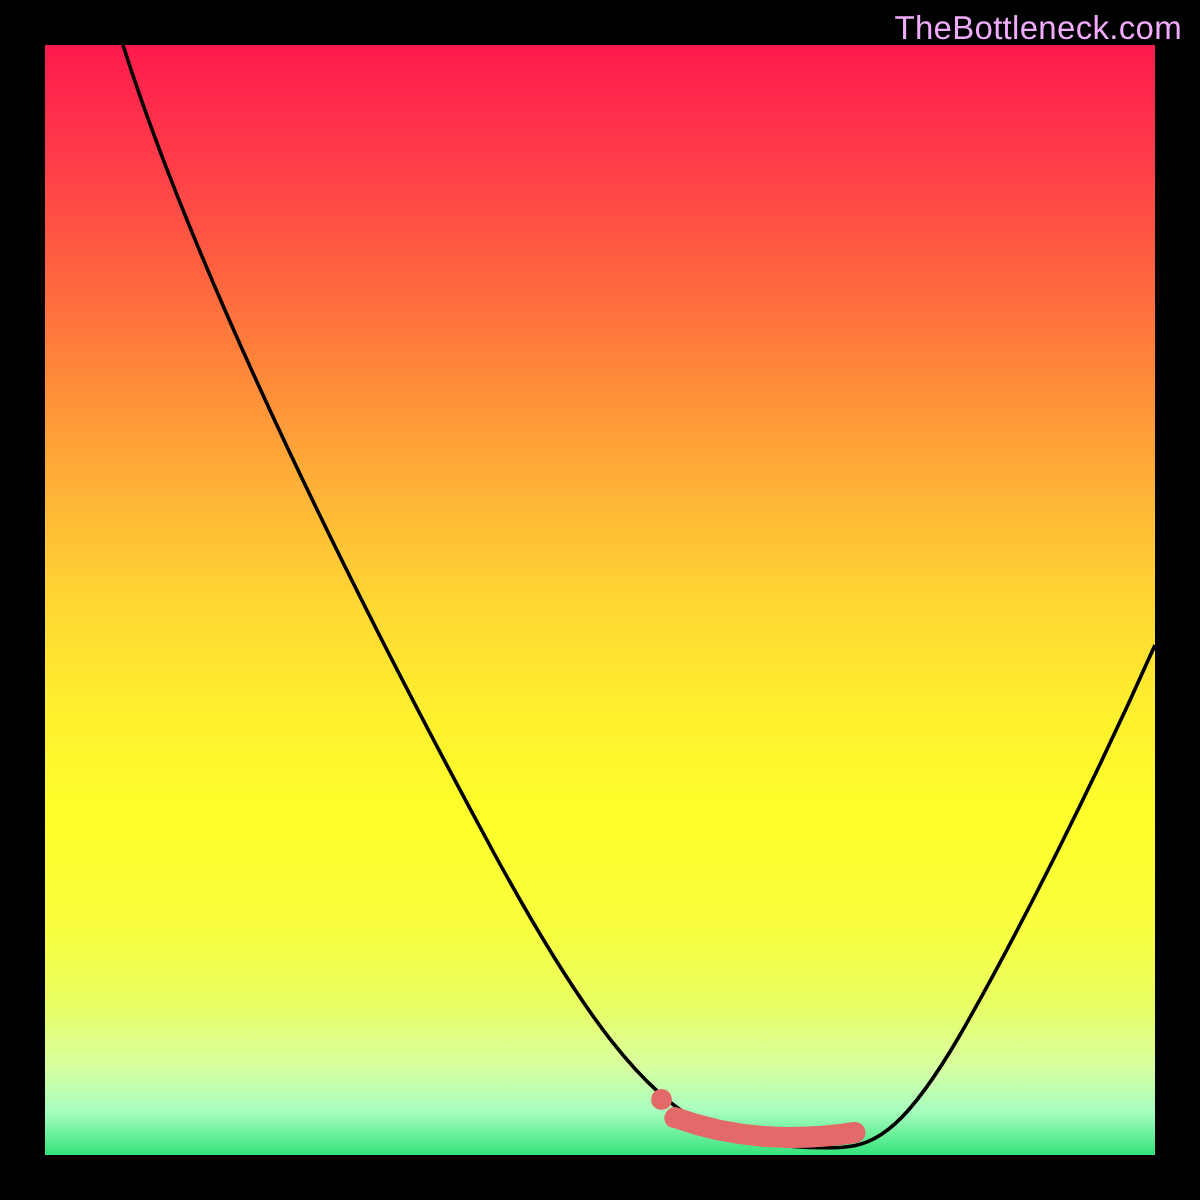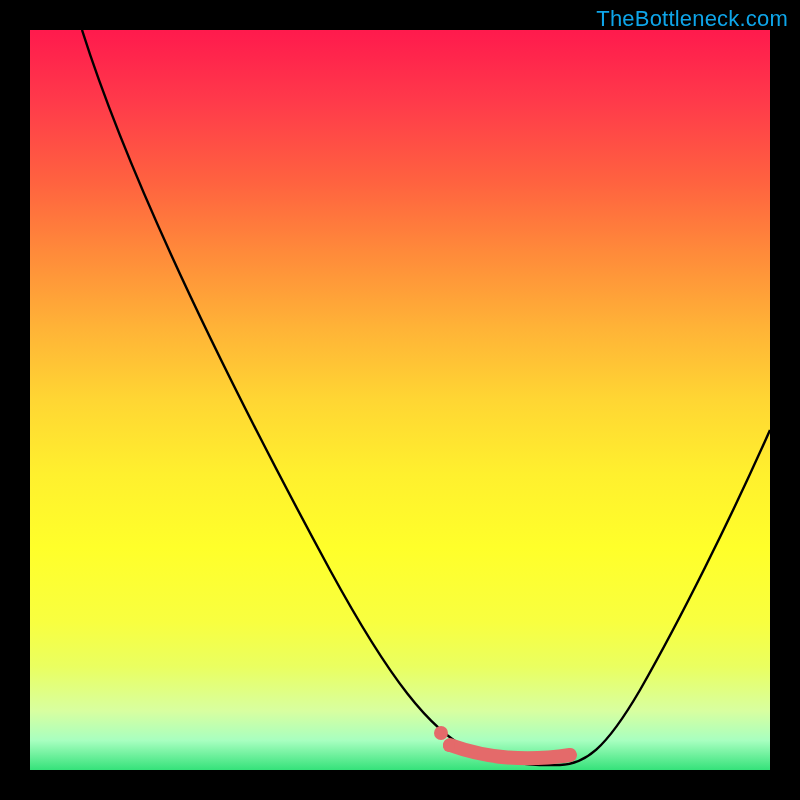--- a/index.html
+++ b/index.html
@@ -38,21 +38,21 @@
       #eaff60 86%,
       #d8ffa0 92%,
       #a8ffc0 96%,
       #35e27a 100%
     );
   }
   .watermark {
     position: absolute;
     top: 6px;
     right: 12px;
-    color: #0ea5e9;
+    color: #f0abfc;
     font-size: 22px;
     letter-spacing: 0.2px;
     user-select: none;
   }
   svg.curve {
     position: absolute;
     left: 0;
     top: 0;
     width: 740px;
     height: 740px;

